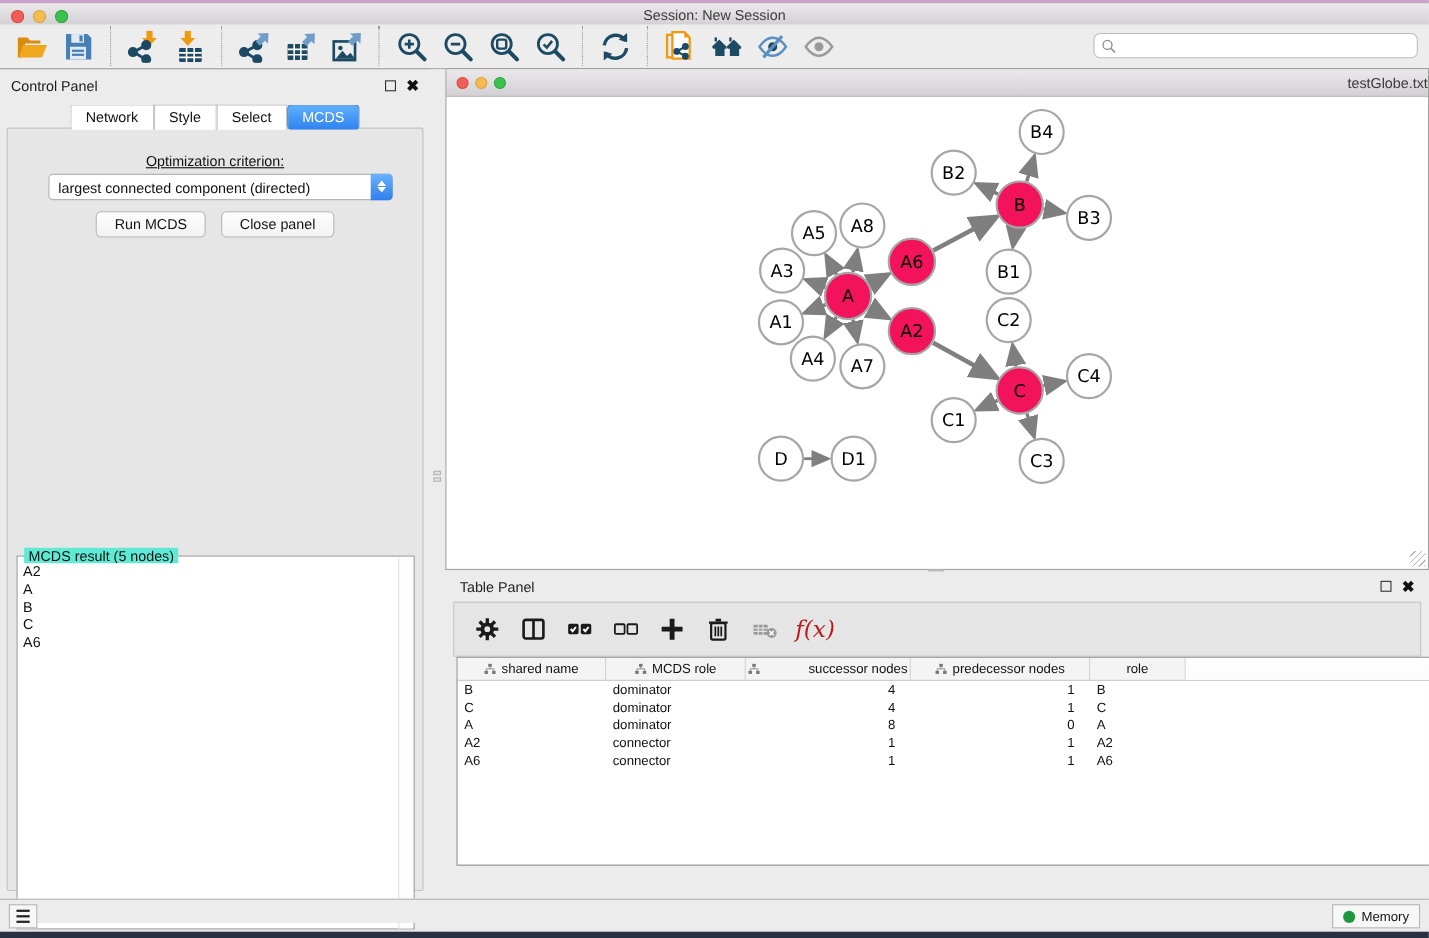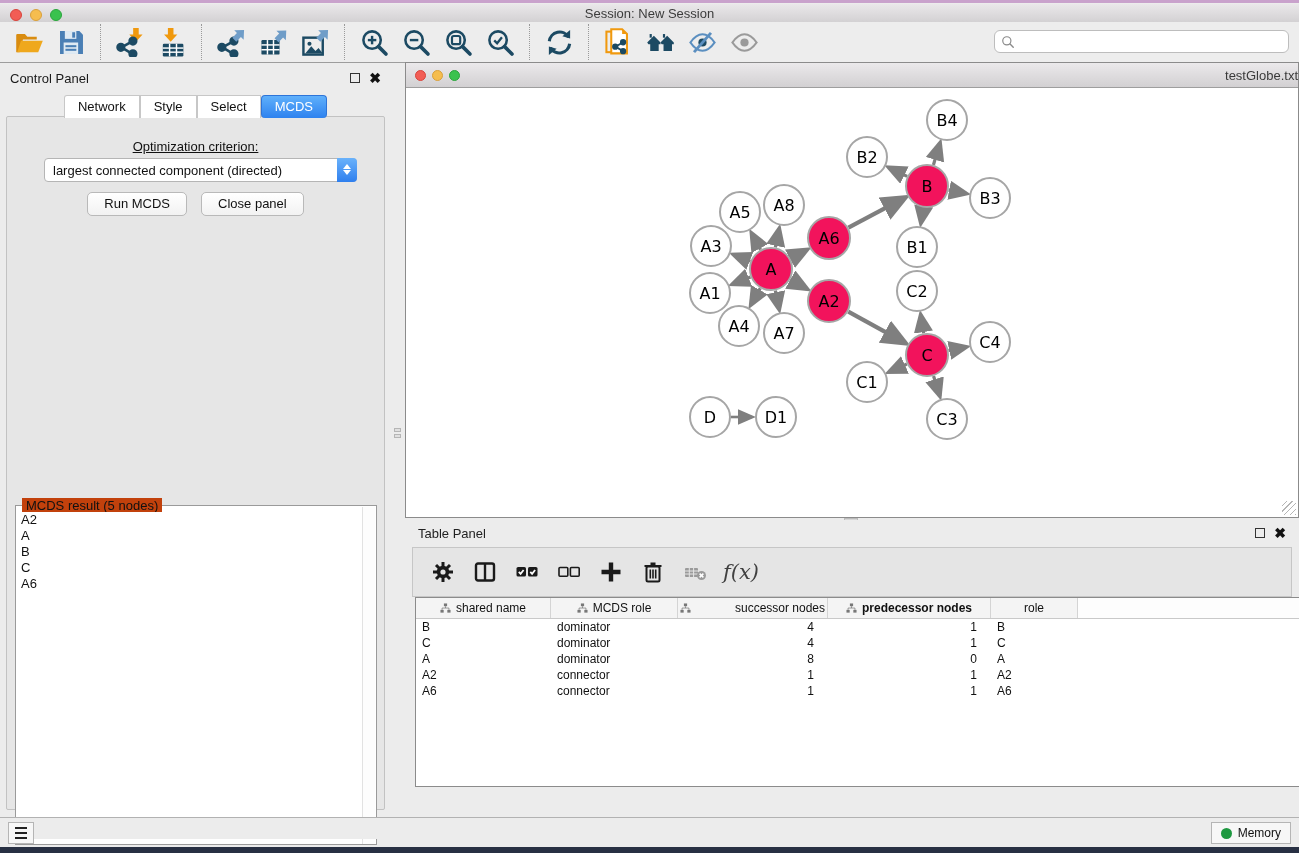--- a/index.html
+++ b/index.html
@@ -54,21 +54,21 @@
   .combo .stepper { width:20px; height:24px; margin:-1px -1px 0 0; border-radius:0 4px 4px 0;
     background:linear-gradient(#6ab2fb,#2f7fee); display:flex; flex-direction:column; align-items:center; justify-content:center; gap:1px; }
   .stepper i { width:0; height:0; border-left:4px solid transparent; border-right:4px solid transparent; }
   .stepper .up { border-bottom:5px solid #fff; }
   .stepper .dn { border-top:5px solid #fff; }
   .cp-buttons { position:absolute; left:0; top:75px; width:100%; display:flex; justify-content:center; gap:14px; }
   .mac-btn { background:linear-gradient(#ffffff,#f2f2f2); border:1px solid #b9b9b9; border-radius:5px;
     padding:3px 16px 4px; font-size:13px; color:#111; }
   .result-fieldset { position:absolute; left:8px; top:388px; width:362px; height:340px;
     border:1px solid #9a9a9a; background:#fff; }
-  .result-legend { position:absolute; left:6px; top:-8px; background:#c2410c; padding:0 4px; font-size:13px; color:#111; }
+  .result-legend { position:absolute; left:6px; top:-8px; background:#5eead4; padding:0 4px; font-size:13px; color:#111; }
   .result-list { position:absolute; left:1px; top:6px; width:346px; height:330px; background:#fff;
     font-size:13px; color:#111; padding-left:4px; }
   .result-item { height:16px; line-height:16px; }
   .result-scroll { position:absolute; right:1px; top:1px; width:13px; height:337px; background:#fdfdfd; border-left:1px solid #e2e2e2; }
 
   
   .vsplit { position:absolute; left:391px; top:63px; width:14px; height:784px; background:#ececec; }
   .vsplit .grips { position:absolute; left:3px; top:365px; }
   .vsplit .grips div { width:7px; height:4px; border:1px solid #b5b5b5; background:#e0e0e0; margin-bottom:2px; }
   .hsplit-grip { position:absolute; left:844px; top:518px; width:14px; height:6px; background:#d6d6d6; border:1px solid #bbb; }
@@ -86,21 +86,21 @@
   .resize-grip { position:absolute; right:2px; bottom:2px; width:14px; height:14px;
     background:repeating-linear-gradient(135deg, transparent 0 3px, #b5b5b5 3px 4px); }
 
   
   .tpanel { position:absolute; left:405px; top:520px; width:894px; height:297px; background:#ececec; }
   .tpanel-head { height:26px; display:flex; align-items:center; padding:0 13px; }
   .tp-toolbar { position:absolute; left:7px; top:27px; width:880px; height:50px; background:#e5e5e5;
     border:1px solid #c6c6c6; display:flex; align-items:center; padding-left:12px; gap:6px; }
   .tpi { width:36px; height:38px; display:flex; align-items:center; justify-content:center; }
   .tpi svg { width:24px; height:24px; }
-  .fx { font-family:"DejaVu Serif", serif; font-style:italic; font-size:21px; color:#404040; padding-left:4px; }
+  .fx { font-family:"DejaVu Serif", serif; font-style:italic; font-size:21px; color:#b91c1c; padding-left:4px; }
   .ttable { position:absolute; left:10px; top:77px; width:1282px; height:190px; background:#fff;
     border:1px solid #8b8b8b; overflow:hidden; }
   .thead { display:flex; height:21px; border-bottom:1px solid #c9c9c9; background:#f4f4f4; font-size:12px; color:#111; }
   .th { display:flex; align-items:center; justify-content:center; gap:5px; border-right:1px solid #d4d4d4; height:100%; }
   .th svg { width:11px; height:11px; }
   .trow { display:flex; height:16px; font-size:12px; color:#111; align-items:center; }
   .td { padding:0 6px; overflow:hidden; white-space:nowrap; }
   .td.num { text-align:right; padding-right:14px; }
   .tp-tabs { position:absolute; left:0; top:266px; width:894px; display:flex; justify-content:center; }
   .tp-tab { background:#fff; border:1px solid #c3c3c3; border-left:none; padding:3px 13px 4px; font-size:13px; color:#111; }
@@ -592,21 +592,21 @@
           <svg viewBox="0 0 24 24">
             <g fill="#777">
               <rect x="8.5" y="1" width="7" height="6"></rect>
               <rect x="1" y="15" width="7" height="6"></rect>
               <rect x="16" y="15" width="7" height="6"></rect>
             </g>
             <path d="M12 7v4M4.5 15v-4h15v4" fill="none" stroke="#777" stroke-width="1.6"></path>
           </svg>
           <span>successor nodes</span>
         </div>
-        <div class="th" style="width: 163px; font-weight: bold;">
+        <div class="th" style="width: 163px;">
           <svg viewBox="0 0 24 24">
             <g fill="#777">
               <rect x="8.5" y="1" width="7" height="6"></rect>
               <rect x="1" y="15" width="7" height="6"></rect>
               <rect x="16" y="15" width="7" height="6"></rect>
             </g>
             <path d="M12 7v4M4.5 15v-4h15v4" fill="none" stroke="#777" stroke-width="1.6"></path>
           </svg>
           <span>predecessor nodes</span>
         </div>

